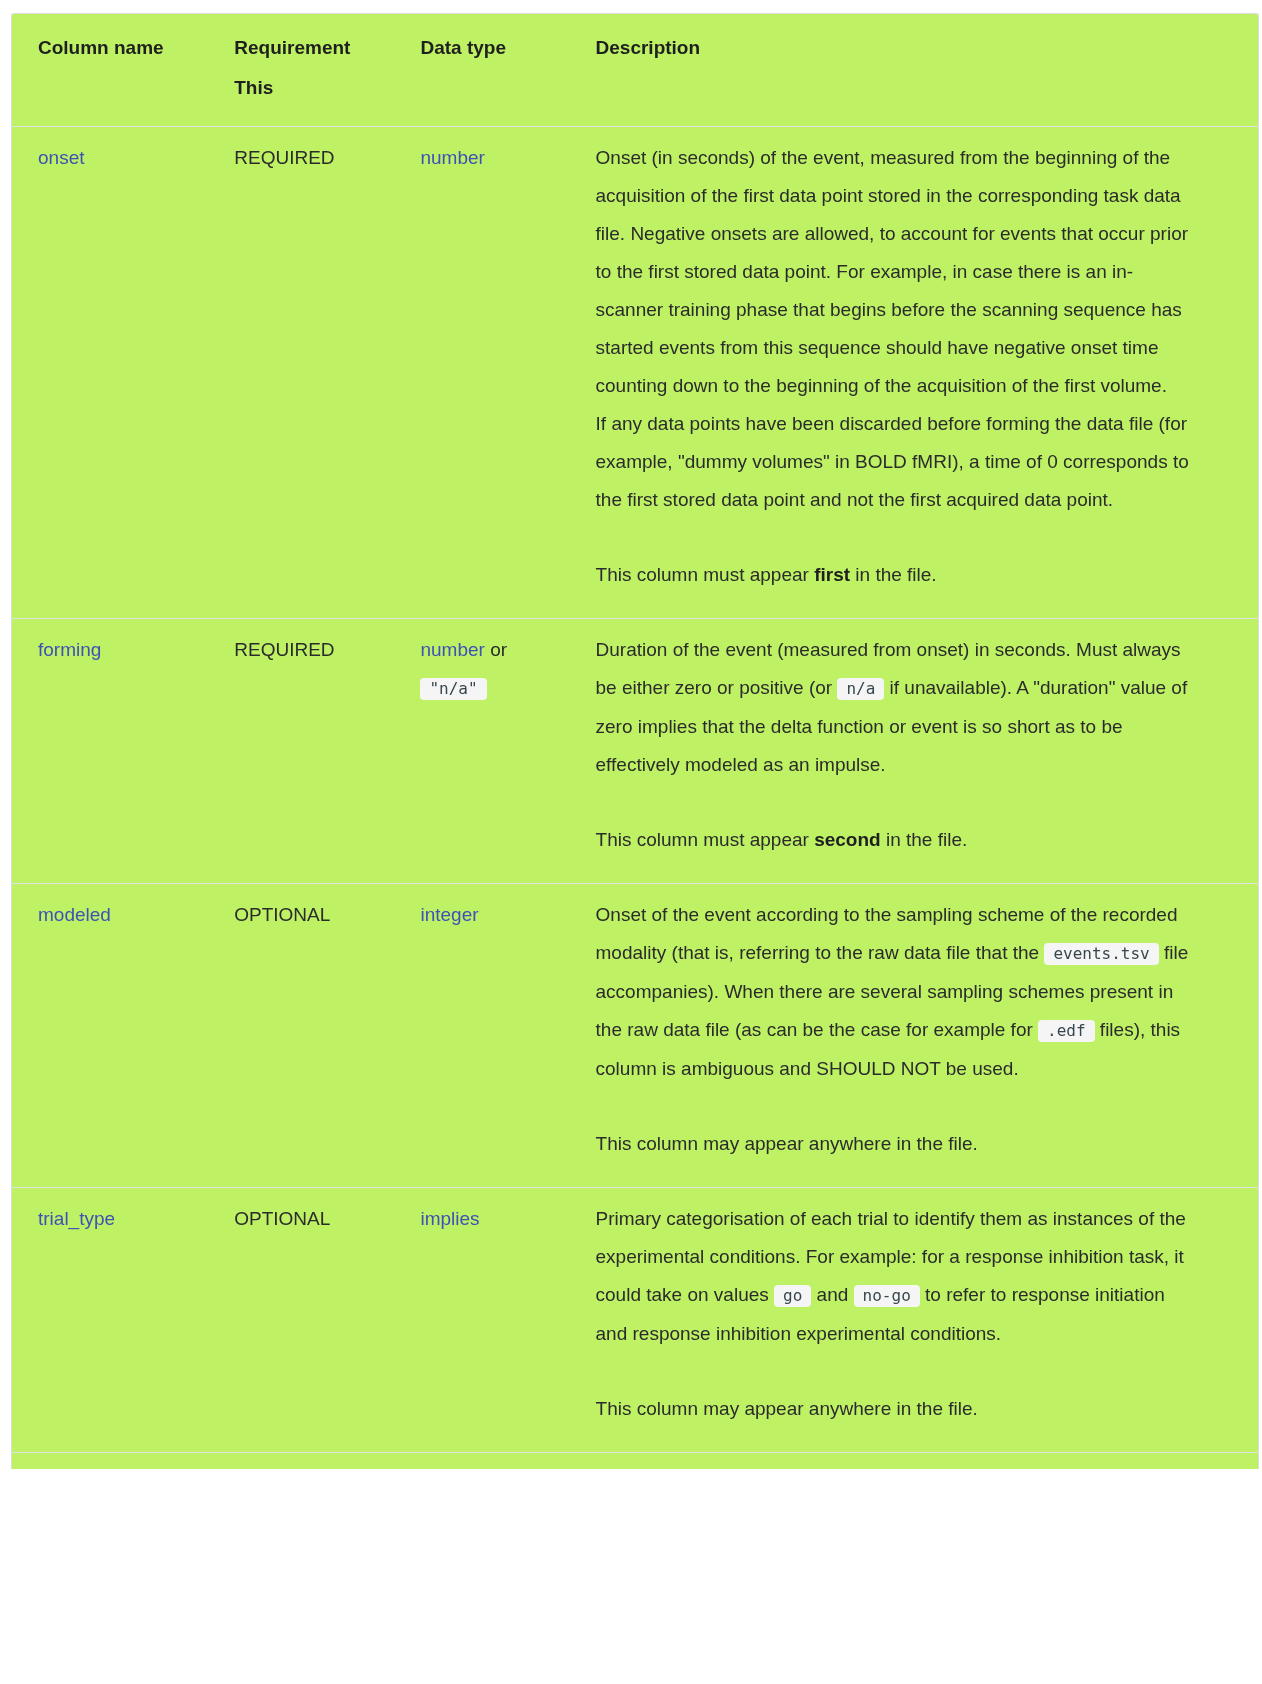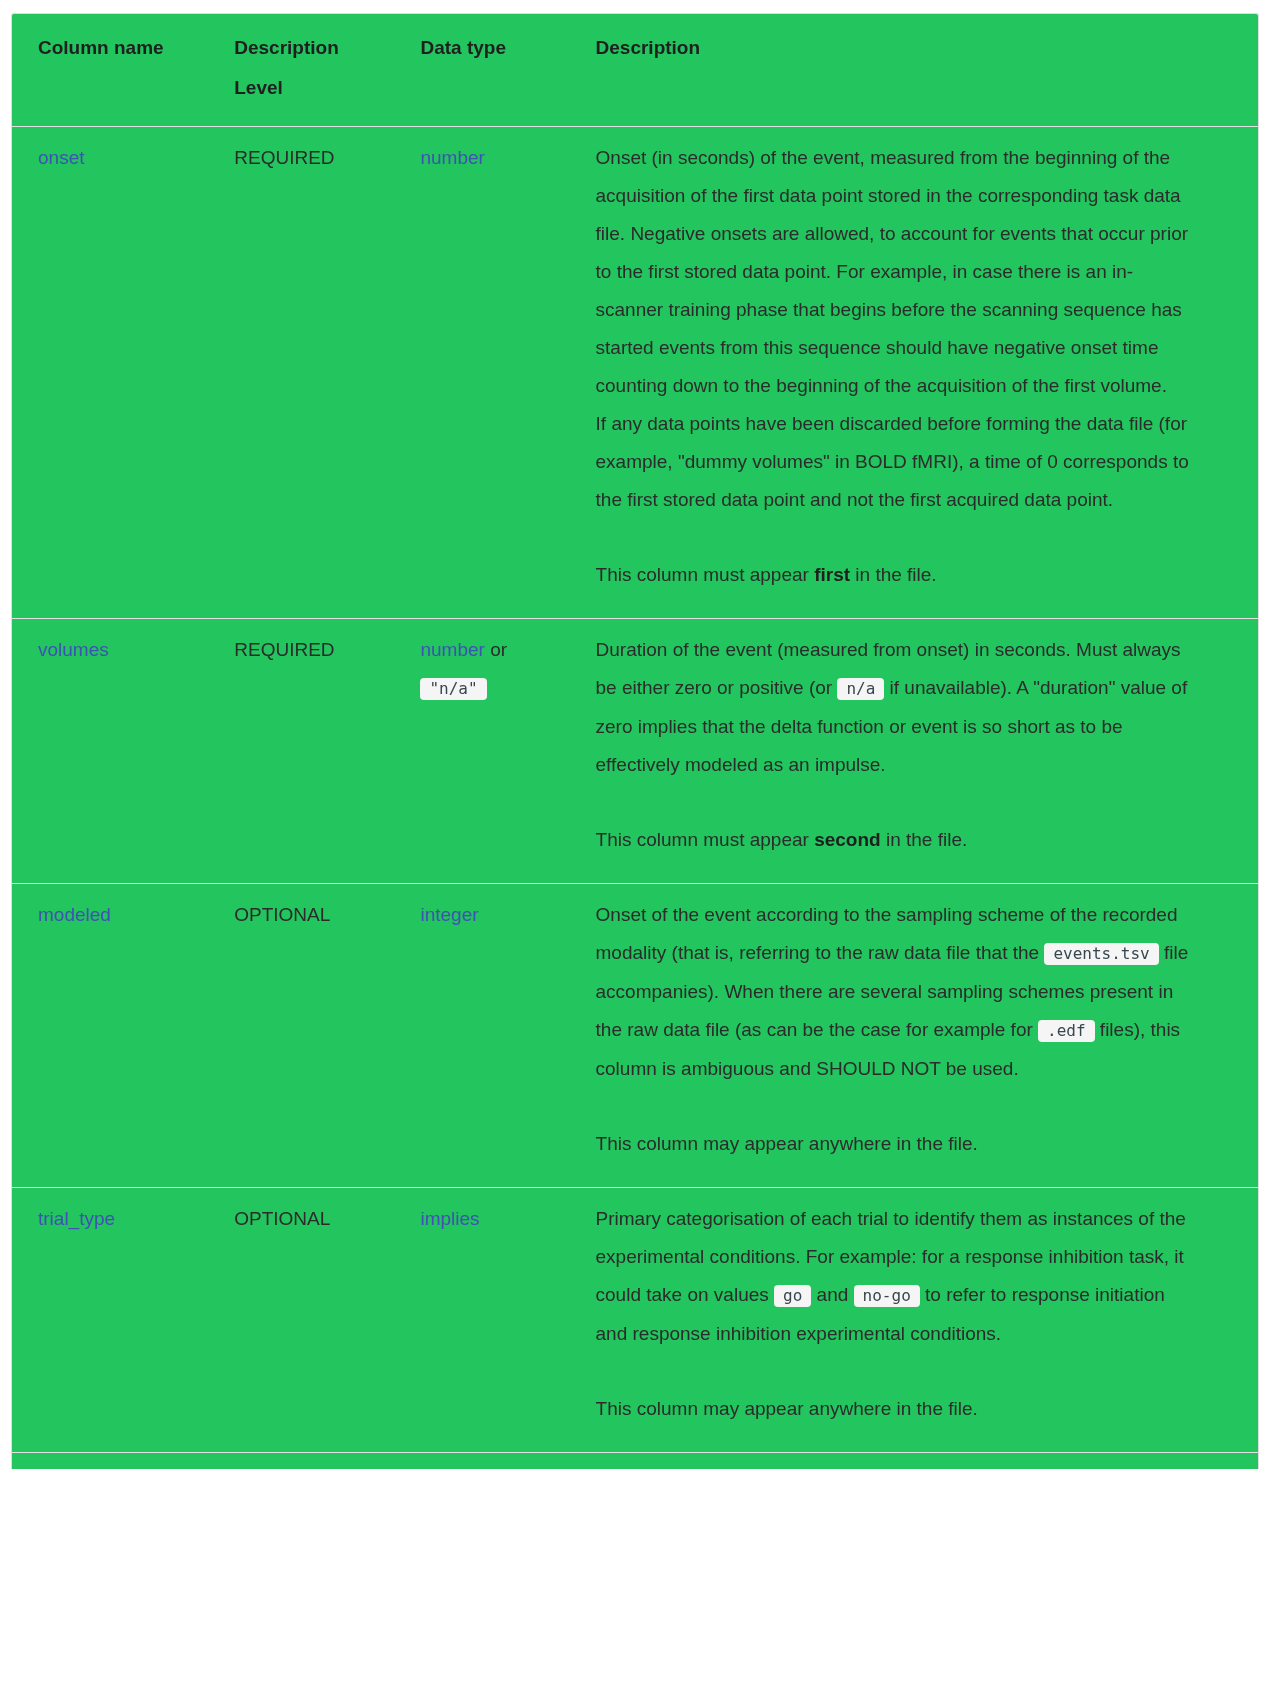--- a/index.html
+++ b/index.html
@@ -16,21 +16,21 @@
     width:1262px;height:1684px;overflow:hidden;background:#ffffff;
     font-family:"Liberation Sans","DejaVu Sans",sans-serif;
     color:var(--text-color);
     -webkit-font-smoothing:antialiased;
   }
   .table-wrap{
     margin:13px 3px 0 11px;
     border:1px solid var(--border-outer);
     border-bottom:none;
     border-radius:3px 3px 0 0;
-    background:#22c55e;
+    background:#bef264;
   }
   table{
     width:100%;
     border-collapse:collapse;
     table-layout:fixed;
   }
   col.c1{width:195px;}
   col.c2{width:185px;}
   col.c3{width:174px;}
   col.c4{width:684px;}
@@ -78,37 +78,37 @@
   <table>
     <colgroup>
       <col class="c1">
         <col class="c2">
         <col class="c3">
         <col class="c4">
     </colgroup>
     <thead>
       <tr>
         <th><span>Column name</span></th>
-        <th><span>Description Level</span></th>
+        <th><span>Requirement This</span></th>
         <th><span>Data type</span></th>
         <th><span>Description</span></th>
       </tr>
     </thead>
     <tbody>
         <tr>
           <td class="col-name"><a class="doc-link" href="#">onset</a></td>
           <td class="col-req"><span>REQUIRED</span></td>
           <td class="col-type"><a class="doc-link" href="#">number</a></td>
           <td class="col-desc">
             <div class="desc-p">Onset (in seconds) of the event, measured from the beginning of the acquisition of the first data point stored in the corresponding task data file. Negative onsets are allowed, to account for events that occur prior to the first stored data point. For example, in case there is an in-scanner training phase that begins before the scanning sequence has started events from this sequence should have negative onset time counting down to the beginning of the acquisition of the first volume.<br>If any data points have been discarded before forming the data file (for example, "dummy volumes" in BOLD fMRI), a time of 0 corresponds to the first stored data point and not the first acquired data point.</div>
             <div class="desc-p">This column must appear <strong>first</strong> in the file.</div>
           </td>
         </tr>
         <tr>
-          <td class="col-name"><a class="doc-link" href="#">volumes</a></td>
+          <td class="col-name"><a class="doc-link" href="#">forming</a></td>
           <td class="col-req"><span>REQUIRED</span></td>
           <td class="col-type"><a class="doc-link" href="#">number</a> or<br><code class="inline-code">"n/a"</code></td>
           <td class="col-desc">
             <div class="desc-p">Duration of the event (measured from onset) in seconds. Must always be either zero or positive (or <code class="inline-code">n/a</code> if unavailable). A "duration" value of zero implies that the delta function or event is so short as to be effectively modeled as an impulse.</div>
             <div class="desc-p">This column must appear <strong>second</strong> in the file.</div>
           </td>
         </tr>
         <tr>
           <td class="col-name"><a class="doc-link" href="#">modeled</a></td>
           <td class="col-req"><span>OPTIONAL</span></td>

